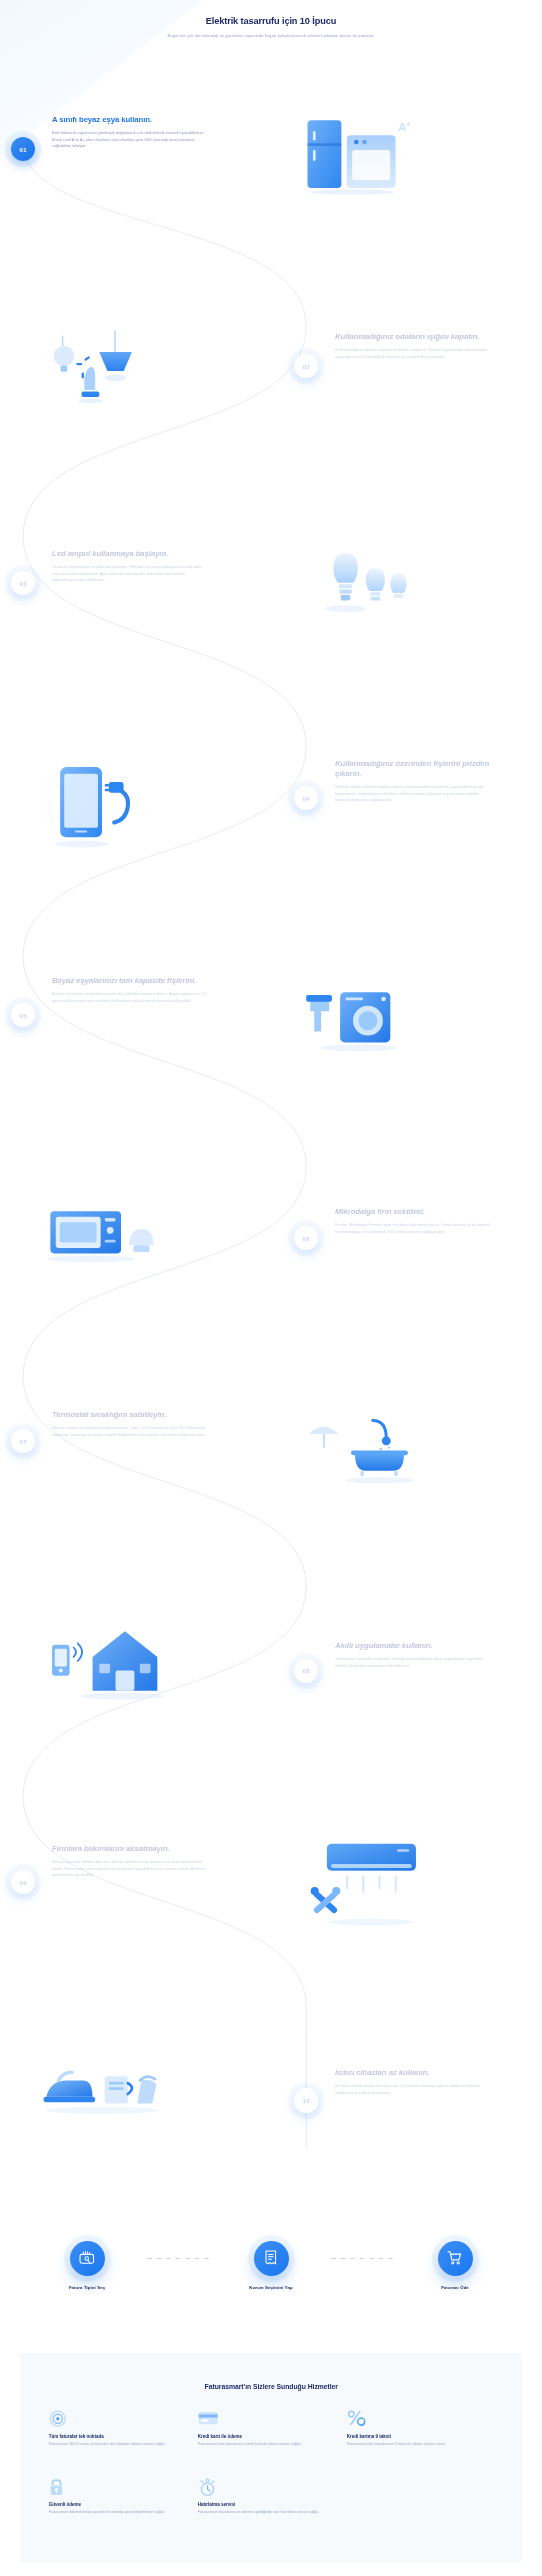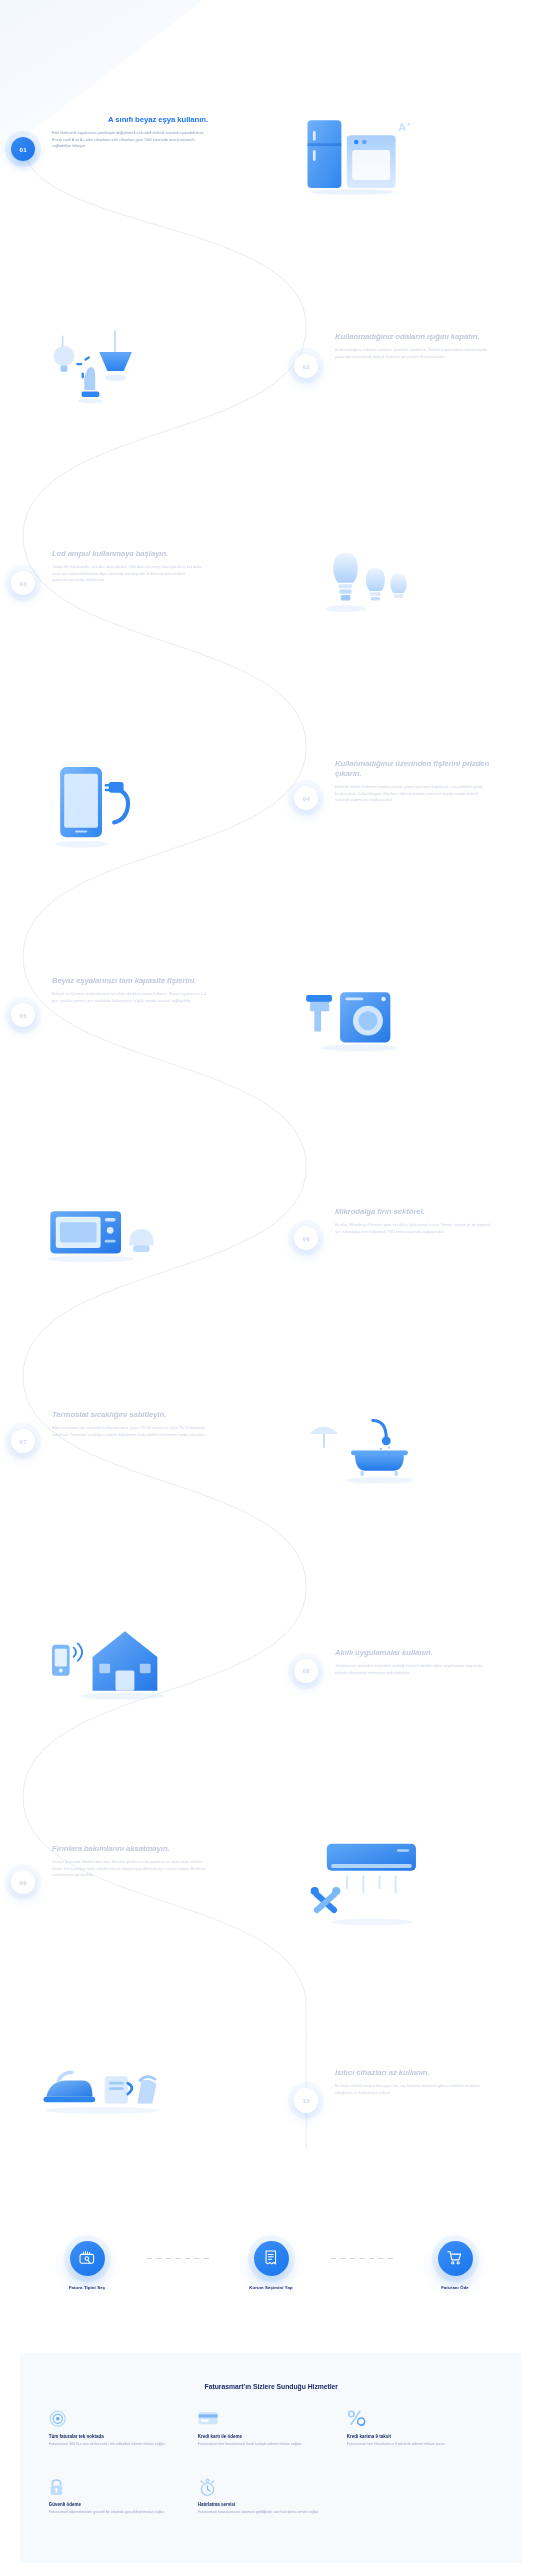--- a/index.html
+++ b/index.html
@@ -58,21 +58,21 @@
     line-height: 1.28;
     letter-spacing: -0.1px;
     margin-bottom: 5.4px;
   }
   .tip p {
     font-size: 3.8px;
     line-height: 1.72;
     font-weight: 400;
   }
   
-  .tip.active h2 { color: #2276ec; text-align: right; }
+  .tip.active h2 { color: #2276ec; }
   .tip.active p  { color: #8c9ab8; }
   .tip.faded h2  { color: #c3c9de; font-style: italic; }
   .tip.faded p   { color: #ccd3e4; }
 
   
   .badge {
     position: absolute;
     width: 24.4px; height: 24.4px;
     border-radius: 50%;
     display: flex; align-items: center; justify-content: center;
@@ -143,20 +143,24 @@
   .svc-title { font-size: 4.5px; font-weight: 700; color: #1b2a6b; margin-bottom: 3.4px; }
   .svc-desc  { font-size: 3.6px; line-height: 1.62; color: #9aa6c4; }
 </style>
 </head>
 <body>
 
 <div class="page">
 
   <div class="corner-wash"></div>
 
+  <div class="header">
+    <h1>Elektrik tasarrufu için 10 İpucu</h1>
+    <p>Bugün bir çok ileri teknoloji ve yazılımlar sayesinde hayatı kolaylaştıracak sektörel adımları başarı ile atmakta.</p>
+  </div>
 
   <svg class="snake" viewBox="0 0 800 3100">
     <path d="M 34 60
              C 34 190, 452 170, 452 330
              C 452 500, 34 470, 34 640
              C 34 810, 452 780, 452 950
              C 452 1120, 34 1090, 34 1260
              C 34 1430, 452 1400, 452 1570
              C 452 1740, 34 1710, 34 1880
              C 34 2050, 452 2020, 452 2190
@@ -369,21 +373,21 @@
           <circle cx="122" cy="78" r="2"></circle>
             <circle cx="134" cy="76" r="1.6"></circle>
         </g>
         <ellipse cx="120" cy="124" rx="50" ry="4.5" fill="#dceafd" opacity="0.5"></ellipse>
       </svg>
     </div>
   </div>
 
   <div class="tip right faded" style="top:1641px">
     <div class="badge off" style="top:17.6px">08</div>
-    <div class="text" style="top:7px">
+    <div class="text" style="top:0px">
       <h2>Akıllı uygulamalar kullanın.</h2>
       <p>Telefonunuz üzerinden evinizdeki elektriği kontrol edebileceğiniz uygulamalar sayesinde elektrik tüketiminizi minimuma indirebilirsiniz.</p>
     </div>
     <div class="illus" style="top:-34px">
       <svg width="136" height="108" viewBox="0 0 200 160">
         <defs>
           <linearGradient id="gH1" x1="0" y1="0" x2="1" y2="1">
             <stop offset="0" stop-color="#6eaff8"></stop>
               <stop offset="1" stop-color="#2478e8"></stop>
           </linearGradient>

